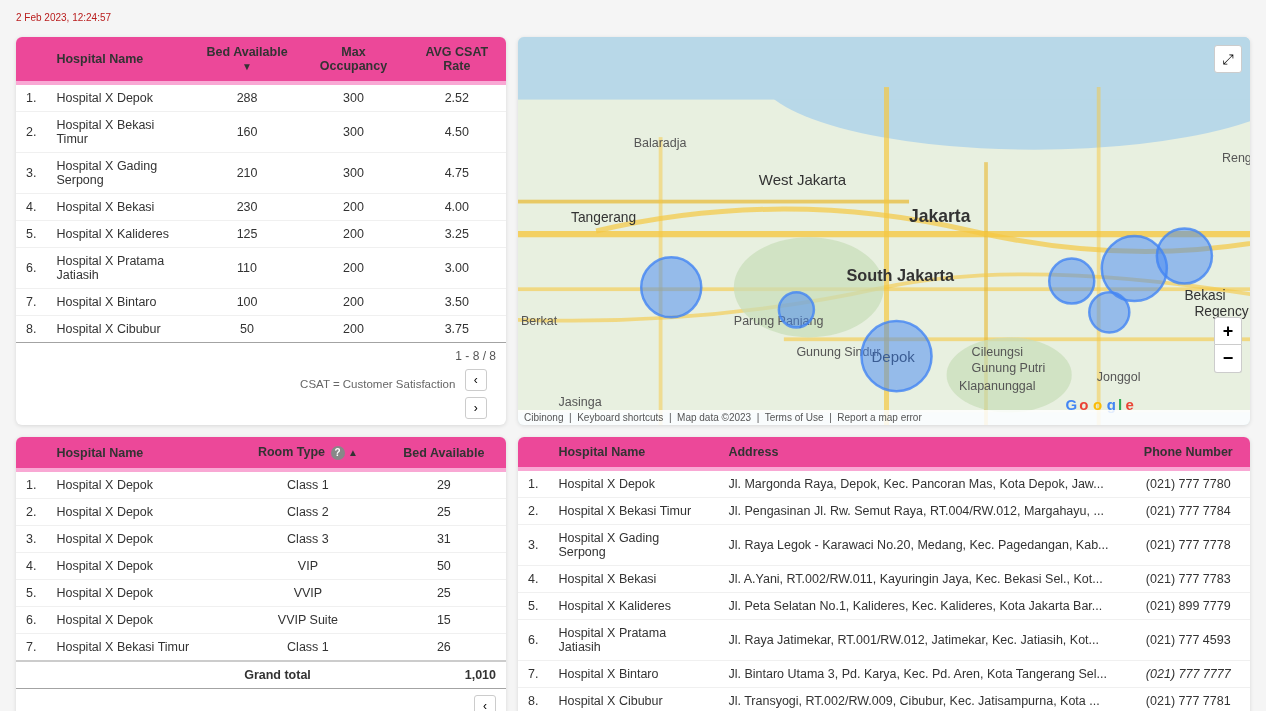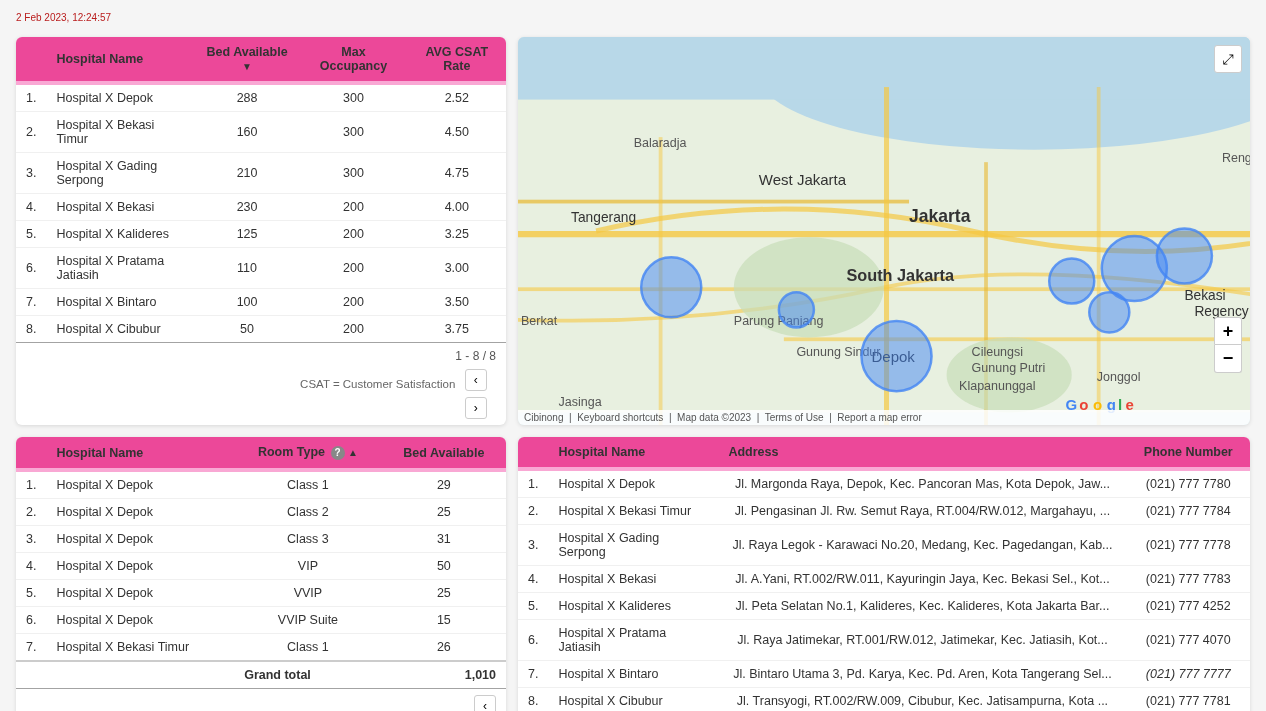--- a/index.html
+++ b/index.html
@@ -188,21 +188,21 @@
     }
     .grand-total td {
       font-weight: bold;
       border-top: 2px solid #ccc;
     }
     .address-col {
       max-width: 360px;
       white-space: nowrap;
       overflow: hidden;
       text-overflow: ellipsis;
-      text-align: center;
+      text-align: left;
     }
   </style>
 </head>
 <body>
 
 <div class="app-container">
 
   <div class="header">
     <div class="header-datetime">2 Feb 2023, 12:24:57</div>
   </div>
@@ -480,27 +480,27 @@
             <tr>
       <td class="left">4.</td>
       <td class="left">Hospital X Bekasi</td>
       <td class="address-col">Jl. A.Yani, RT.002/RW.011, Kayuringin Jaya, Kec. Bekasi Sel., Kot...</td>
       <td style="white-space:nowrap;">(021) 777 7783</td>
     </tr>
             <tr>
       <td class="left">5.</td>
       <td class="left">Hospital X Kalideres</td>
       <td class="address-col">Jl. Peta Selatan No.1, Kalideres, Kec. Kalideres, Kota Jakarta Bar...</td>
-      <td style="white-space:nowrap;">(021) 777 4252</td>
+      <td style="white-space:nowrap;">(021) 899 7779</td>
     </tr>
             <tr>
       <td class="left">6.</td>
       <td class="left">Hospital X Pratama Jatiasih</td>
       <td class="address-col">Jl. Raya Jatimekar, RT.001/RW.012, Jatimekar, Kec. Jatiasih, Kot...</td>
-      <td style="white-space:nowrap;">(021) 777 4070</td>
+      <td style="white-space:nowrap;">(021) 777 4593</td>
     </tr>
             <tr>
       <td class="left">7.</td>
       <td class="left">Hospital X Bintaro</td>
       <td class="address-col">Jl. Bintaro Utama 3, Pd. Karya, Kec. Pd. Aren, Kota Tangerang Sel...</td>
       <td style="white-space:nowrap;font-style:italic;">(021) 777 7777</td>
     </tr>
             <tr>
       <td class="left">8.</td>
       <td class="left">Hospital X Cibubur</td>

